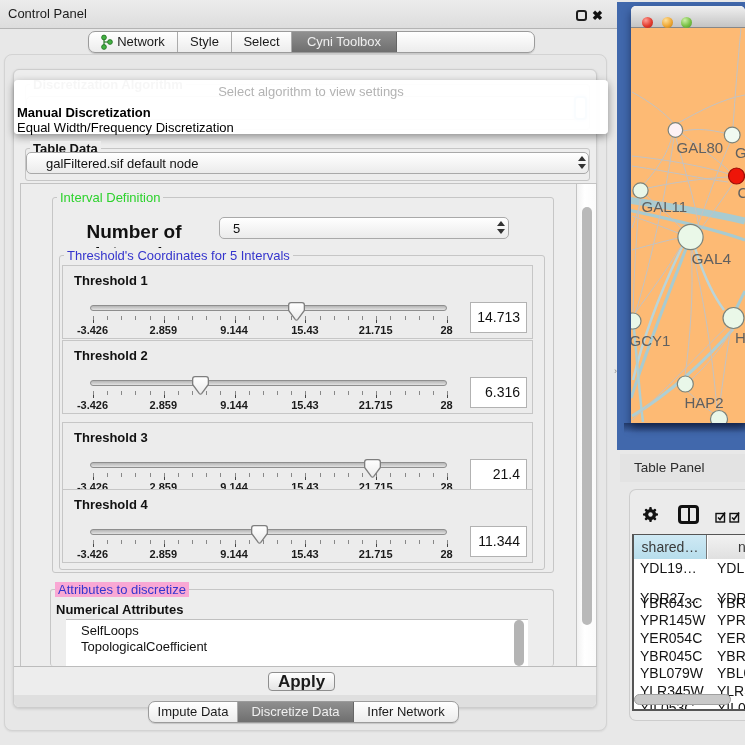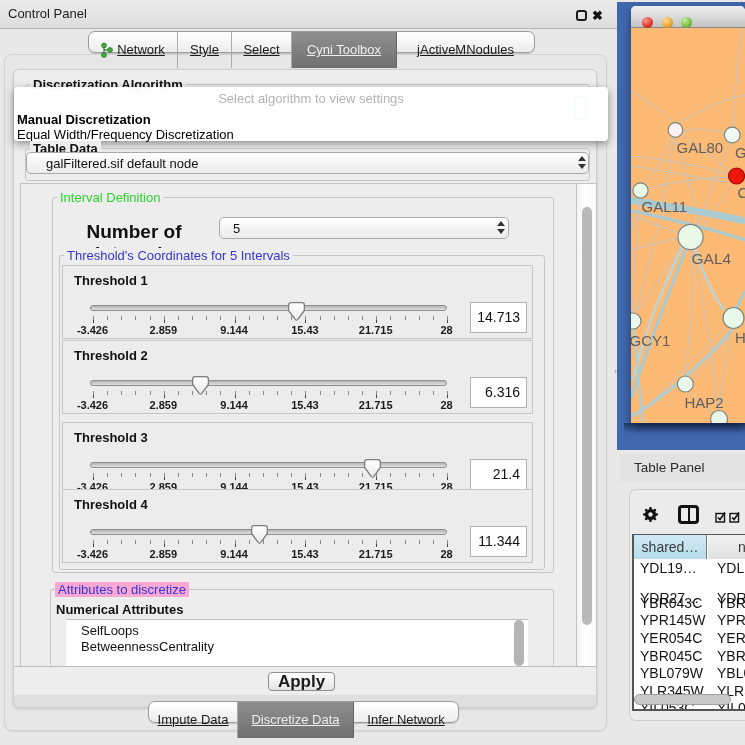--- a/index.html
+++ b/index.html
@@ -10,21 +10,21 @@
 #titlebar{left:0;top:0;width:617px;height:29px;background:linear-gradient(#ececec,#dddddd);border-bottom:1px solid #b4b4b4;}
 #titletext{left:8px;top:0;height:28px;line-height:28px;font-size:13px;color:#1c1c1c;}
 #floaticon{left:576px;top:10px;width:11px;height:11px;border:2px solid #1c1c1c;border-radius:3px;}
 #closeicon{left:592px;top:4px;font-size:13px;font-weight:bold;color:#111;line-height:24px;}
 
 #outerpanel{left:4px;top:54px;width:603px;height:677px;background:#e7e7e7;border:1px solid #d3d3d3;border-radius:8px;box-shadow:0 1px 2px rgba(0,0,0,0.07);}
 #innerpanel{left:13px;top:69px;width:584px;height:639px;background:#ededed;border:1px solid #cdcdcd;border-radius:6px;box-shadow:0 1px 3px rgba(0,0,0,0.14);}
 #innerband{left:14px;top:695px;width:582px;height:12px;background:#dfdfdf;border-radius:0 0 6px 6px;}
 
 .tabstrip{height:22px;border:1px solid #9b9b9b;border-radius:7px;background:linear-gradient(#ffffff,#ececec);display:flex;box-shadow:0 1px 1px rgba(0,0,0,0.15);}
-.tabseg{height:36px;line-height:20px;text-align:right;font-size:13px;color:#1a1a1a;border-right:1px solid #ababab;display:flex;align-items:center;justify-content:center;text-decoration:underline;}
+.tabseg{height:20px;line-height:20px;text-align:right;font-size:13px;color:#1a1a1a;border-right:1px solid #ababab;display:flex;align-items:center;justify-content:center;}
 .tabseg:last-child{border-right:none;}
 .tabseg.dark{background:linear-gradient(#8f8f8f,#6f6f6f);color:#efefef;border-right:1px solid #666;}
 
 fieldset{position:absolute;border:1px solid #c6c6c6;border-radius:3px;}
 fieldset legend{font-size:13px;padding:0 3px;margin-left:4px;}
 
 .combo{position:absolute;background:linear-gradient(#ffffff,#ebebeb);border:1px solid #a9a9a9;border-radius:5px;font-size:13px;color:#111;}
 .combo .ctext{position:absolute;top:0;height:100%;display:flex;align-items:center;}
 .arrows{position:absolute;width:8px;}
 .arrows .up{width:0;height:0;border-left:4px solid transparent;border-right:4px solid transparent;border-bottom:5px solid #333;margin-bottom:3px;}
@@ -40,21 +40,21 @@
 .thumb{position:absolute;width:17px;height:19px;}
 
 #attrlist{left:66px;top:619px;width:462px;height:47px;background:#fff;overflow:hidden;border-top:1px solid #c0c0c0;padding-top:3px;}
 #attrlist div{font-size:13px;color:#111;padding-left:15px;height:16.4px;line-height:16.4px;}
 
 #vsb{left:576px;top:184px;width:20px;height:482px;background:linear-gradient(90deg,#f2f2f2,#ffffff 40%,#fafafa);border-left:1px solid #c3c3c3;}
 #vsbthumb{left:582px;top:207px;width:10px;height:418px;background:#b9b9b9;border-radius:5px;}
 
 #applybtn{left:268px;top:672px;width:67px;height:19px;border:1px solid #8e8e8e;border-radius:4px;background:linear-gradient(#ffffff,#e4e4e4);font-size:17px;font-weight:bold;color:#1a1a1a;text-align:center;line-height:17px;}
 
-#popup{left:14px;top:87px;width:594px;height:54px;background:rgba(255,255,255,0.965);border-radius:4px;box-shadow:0 3px 9px rgba(0,0,0,0.4);}
+#popup{left:14px;top:80px;width:594px;height:54px;background:rgba(255,255,255,0.965);border-radius:4px;box-shadow:0 3px 9px rgba(0,0,0,0.4);}
 #popr1{top:4px;left:0;width:100%;text-align:center;font-size:13px;color:#b3b3b3;}
 #popr2{top:25px;left:3px;font-size:13px;font-weight:bold;color:#000;}
 #popr3{top:40px;left:3px;font-size:13px;color:#000;}
 
 #bluebg{left:617px;top:2px;width:128px;height:448px;background:#4168ac;}
 #macwin{left:631px;top:6px;width:114px;height:417px;background:#fff;border-radius:5px 5px 0 0;box-shadow:0 5px 9px rgba(8,18,48,0.55);}
 #mactitle{left:0;top:0;width:100%;height:22px;background:linear-gradient(#f0f0f0,#c4c4c4);border-bottom:1px solid #878787;border-radius:5px 5px 0 0;}
 .light{top:11px;width:11px;height:11px;border-radius:50%;}
 #canvas{left:0;top:22px;width:114px;height:395px;background:#fdba74;overflow:hidden;}
 #tpbar{left:620px;top:454px;width:125px;height:28px;background:#e3e3e3;}
@@ -84,21 +84,20 @@
     <div class="tabseg" style="width:89px;"><svg width="12" height="17" viewBox="0 0 12 17" style="margin-right:4px">
         <line x1="3" y1="4" x2="3" y2="13" stroke="#2c7d2c" stroke-width="1.2"></line>
         <line x1="3" y1="8" x2="9" y2="8" stroke="#2c7d2c" stroke-width="1.2"></line>
         <circle cx="3" cy="3.5" r="2.4" fill="#43b143" stroke="#1f6f1f" stroke-width="0.8"></circle>
         <circle cx="9" cy="8" r="2.4" fill="#43b143" stroke="#1f6f1f" stroke-width="0.8"></circle>
         <circle cx="3" cy="13" r="2.4" fill="#43b143" stroke="#1f6f1f" stroke-width="0.8"></circle>
       </svg>Network</div>
     <div class="tabseg" style="width:54px;">Style</div>
     <div class="tabseg" style="width:60px;">Select</div>
     <div class="tabseg dark" style="width:105px;">Cyni Toolbox</div>
-    <div class="tabseg" style="width:137px;">jActiveMNodules</div>
   </div>
 <fieldset style="left:25px;top:77px;width:565px;height:53px;">
     <legend class="b" style="color:#111;background:#ededed;">Discretization Algorithm</legend>
   </fieldset>
 <div class="combo" style="left:26px;top:96px;width:552px;height:24px;"></div>
 <div class="abs" style="left:574px;top:96px;width:13px;height:24px;background:#eaf3fc;border:2px solid #5a9bd8;border-radius:4px;box-shadow:0 0 3px #7db4e8;"></div>
 <div class="abs" id="popup">
     <div class="abs" id="popr1">Select algorithm to view settings</div>
     <div class="abs" id="popr2">Manual Discretization</div>
     <div class="abs" id="popr3">Equal Width/Frequency Discretization</div>
@@ -217,21 +216,21 @@
         <path d="M 3 0.65 H 14 Q 16.35 0.65 16.35 3 V 8.5 L 9.8 17.3 Q 8.5 18.9 7.2 17.3 L 0.65 8.5 V 3 Q 0.65 0.65 3 0.65 Z" fill="url(#tg)" stroke="#7e7e7e" stroke-width="1.3"></path>
       </svg></div>
     <div class="vbox" style="left:407px;top:36px;">11.344</div>
   </div>
 <fieldset style="left:50px;top:582px;width:504px;height:84px;border-bottom:none;">
     <legend style="color:#3535cd;background:#f9a8d4;">Attributes to discretize</legend>
   </fieldset>
 <div class="abs b" style="left:56px;top:602px;font-size:13px;color:#111;">Numerical Attributes</div>
 <div class="abs" id="attrlist">
     <div>SelfLoops</div>
-    <div>BetweennessCentrality</div>
+    <div>TopologicalCoefficient</div>
   </div>
 <div class="abs" style="left:514px;top:620px;width:10px;height:46px;background:#b4b4b4;border-radius:5px;"></div>
 <div class="abs" style="left:14px;top:666px;width:583px;height:1px;background:#bcbcbc;"></div>
 <div class="abs" id="applybtn">Apply</div>
 <div class="abs tabstrip" style="left:148px;top:701px;width:311px;">
     <div class="tabseg" style="width:89px;">Impute Data</div>
     <div class="tabseg dark" style="width:116px;">Discretize Data</div>
     <div class="tabseg" style="width:104px;">Infer Network</div>
   </div>
 <div class="abs" id="bluebg"></div>

